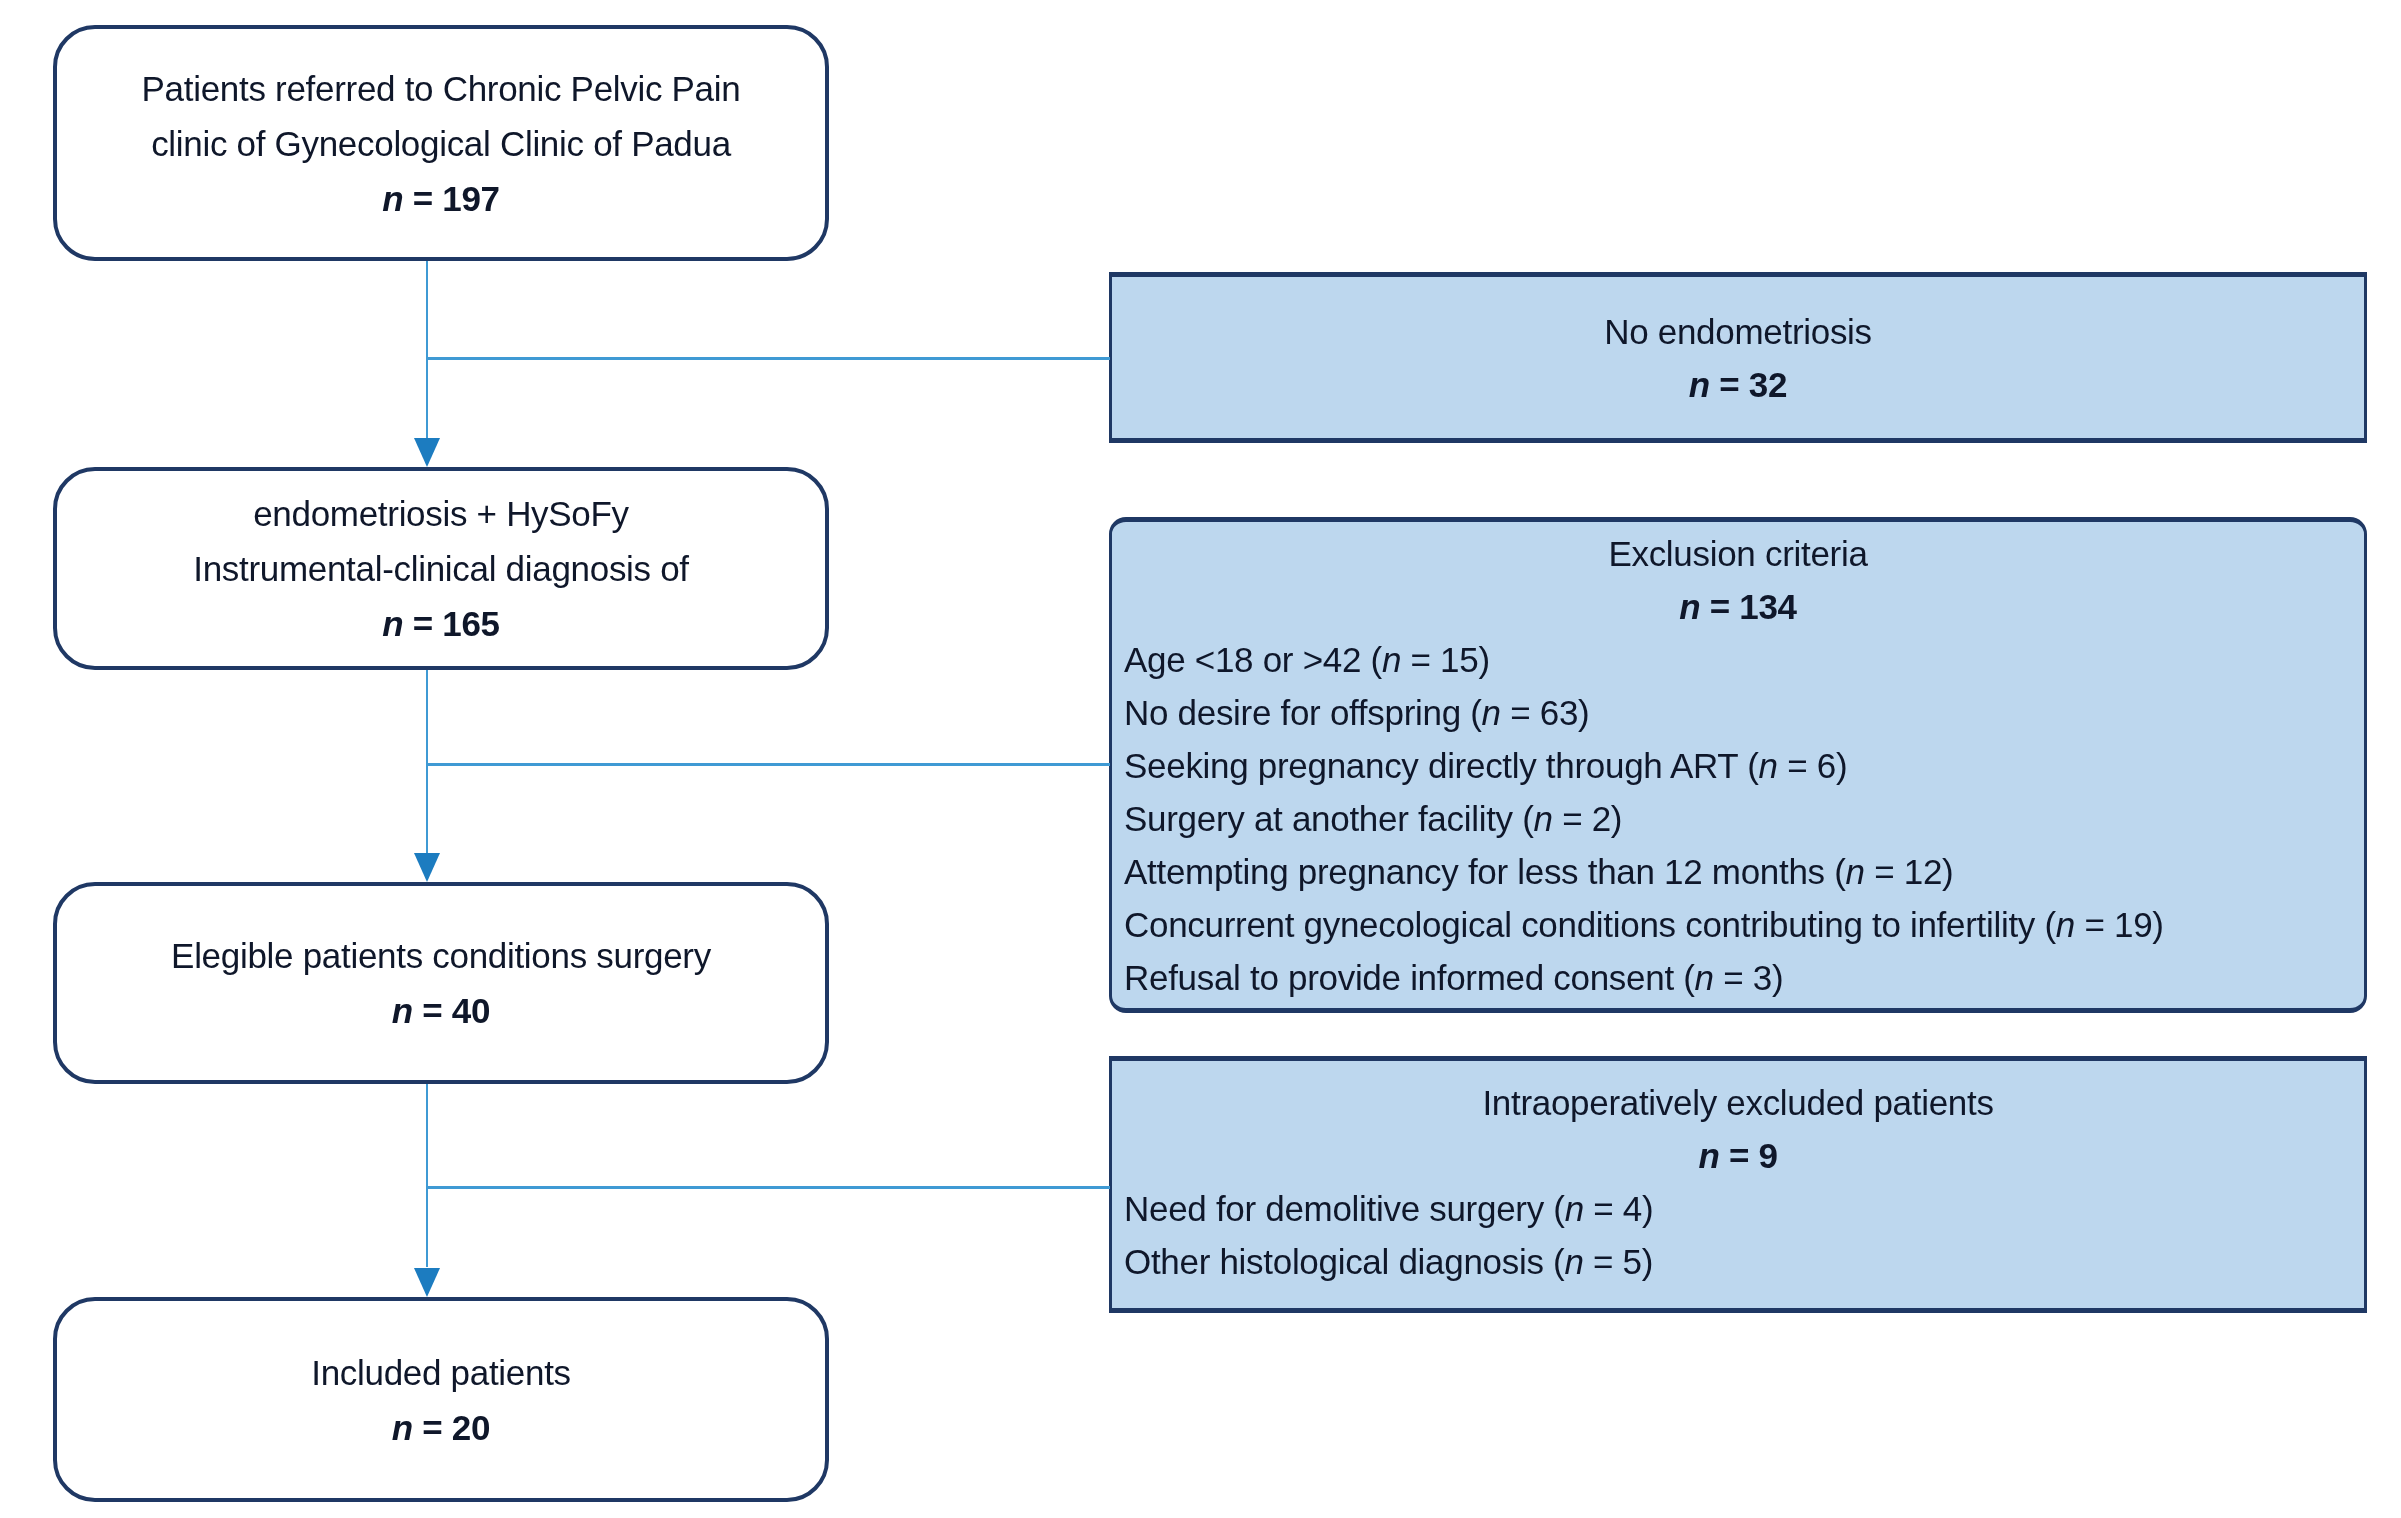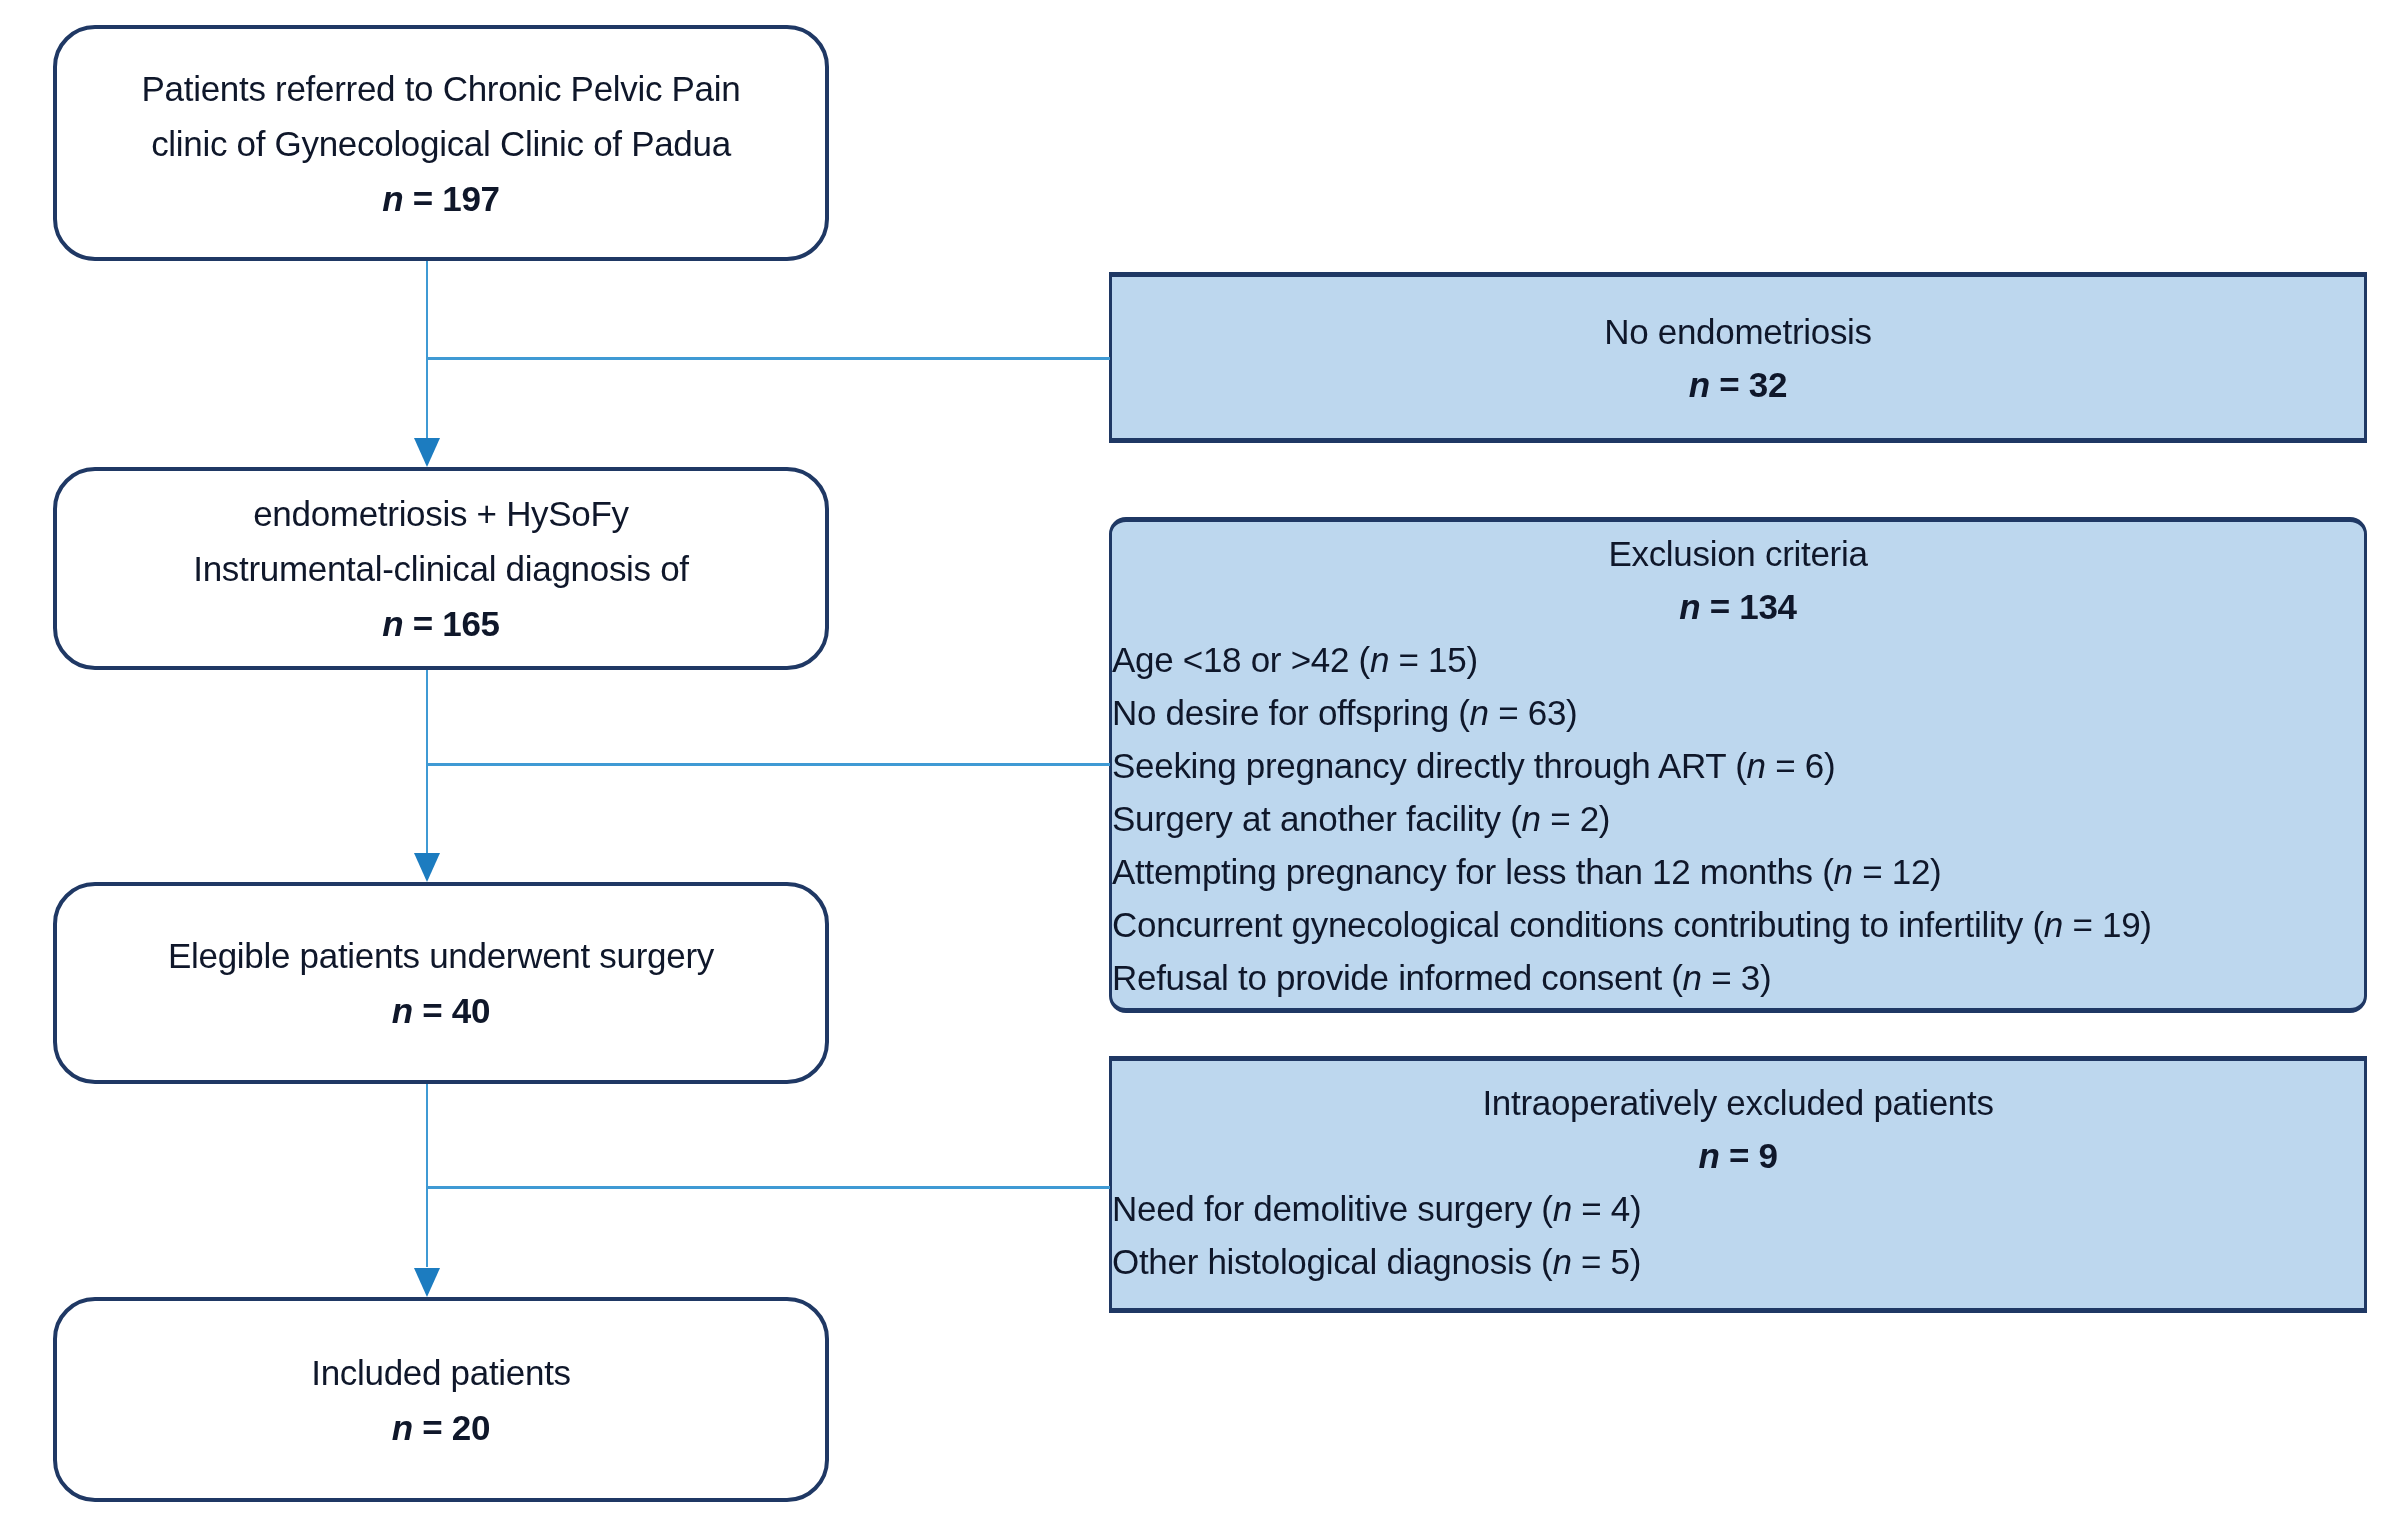--- a/index.html
+++ b/index.html
@@ -38,20 +38,21 @@
     box-sizing:border-box;
     background:#BDD7EE;
     border:solid #1F3864;
     border-width:5.3px 3.8px;
   }
   .bbox .title, .bbox .nline{ text-align:center; }
   .nline{ font-weight:700; }
   .nline i{ font-weight:700; }
   .bitem{
     text-align:left;
+    padding-left:12px;
     white-space:nowrap;
   }
   .btitle-wrap{ padding-top:4.5px;border-radius:17px; }
   
   .vline{
     position:absolute;
     width:2.3px;
     background:#3F9AD4;
   }
   .hline{
@@ -79,21 +80,21 @@
     <div class="nline"><i class="n">n</i><span> = 197</span></div>
   </div>
 
   <div class="wbox" style="top:467px;height:203px;">
     <div>endometriosis + HySoFy</div>
     <div>Instrumental-clinical diagnosis of</div>
     <div class="nline"><i class="n">n</i><span> = 165</span></div>
   </div>
 
   <div class="wbox" style="top:882px;height:202px;">
-    <div>Elegible patients underwent surgery</div>
+    <div>Elegible patients conditions surgery</div>
     <div class="nline"><i class="n">n</i><span> = 40</span></div>
   </div>
 
   <div class="wbox" style="top:1297px;height:205px;">
     <div>Included patients</div>
     <div class="nline"><i class="n">n</i><span> = 20</span></div>
   </div>
 
   <div class="bbox" style="top:272px;height:171px;display:flex;flex-direction:column;justify-content:center;">
     <div class="title">No endometriosis</div>

